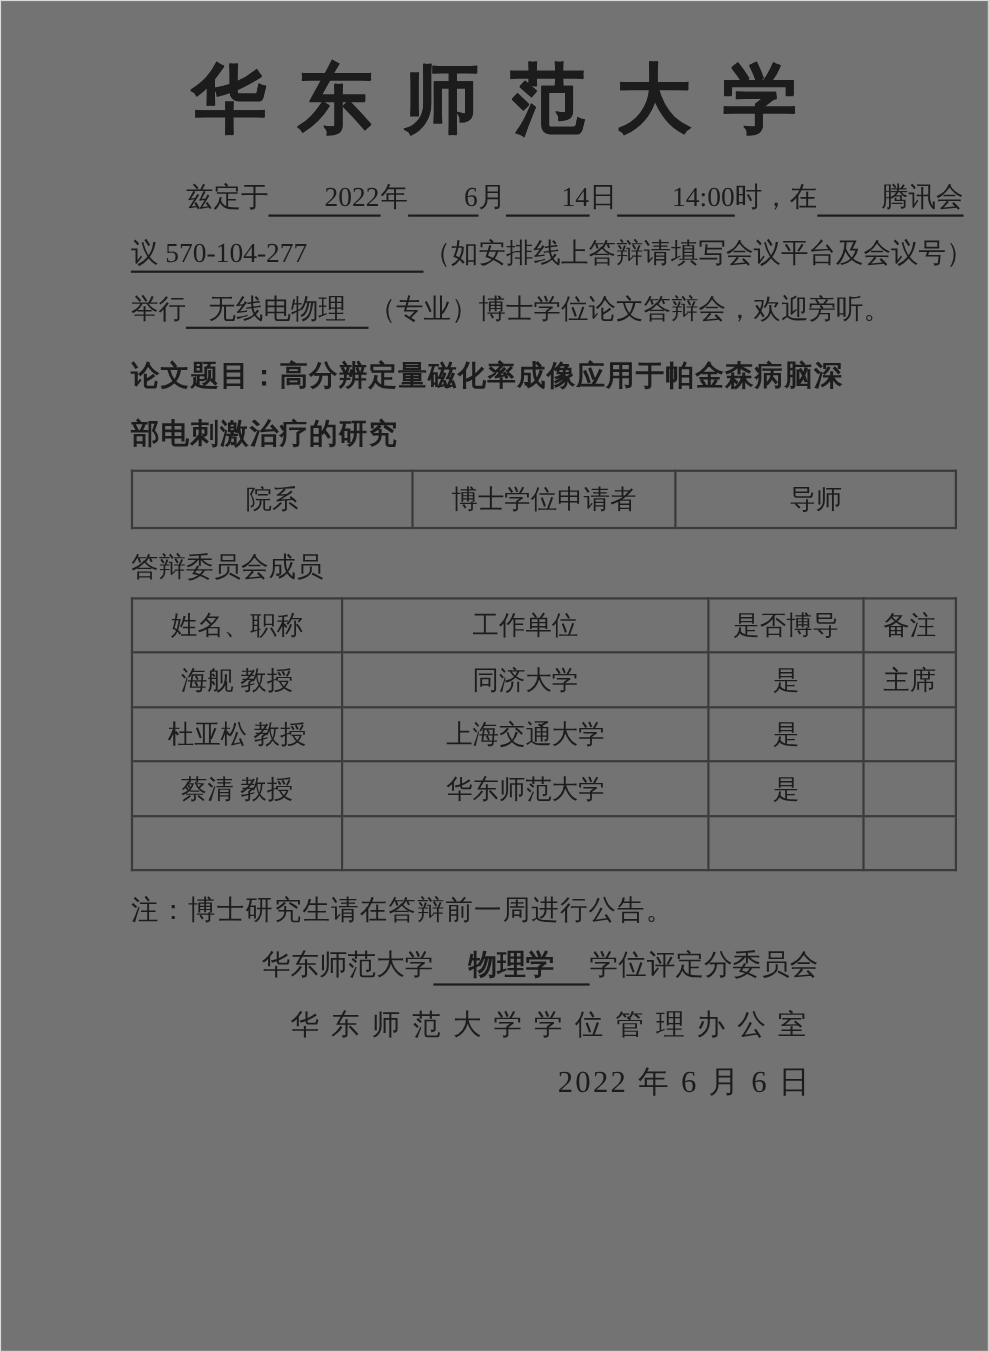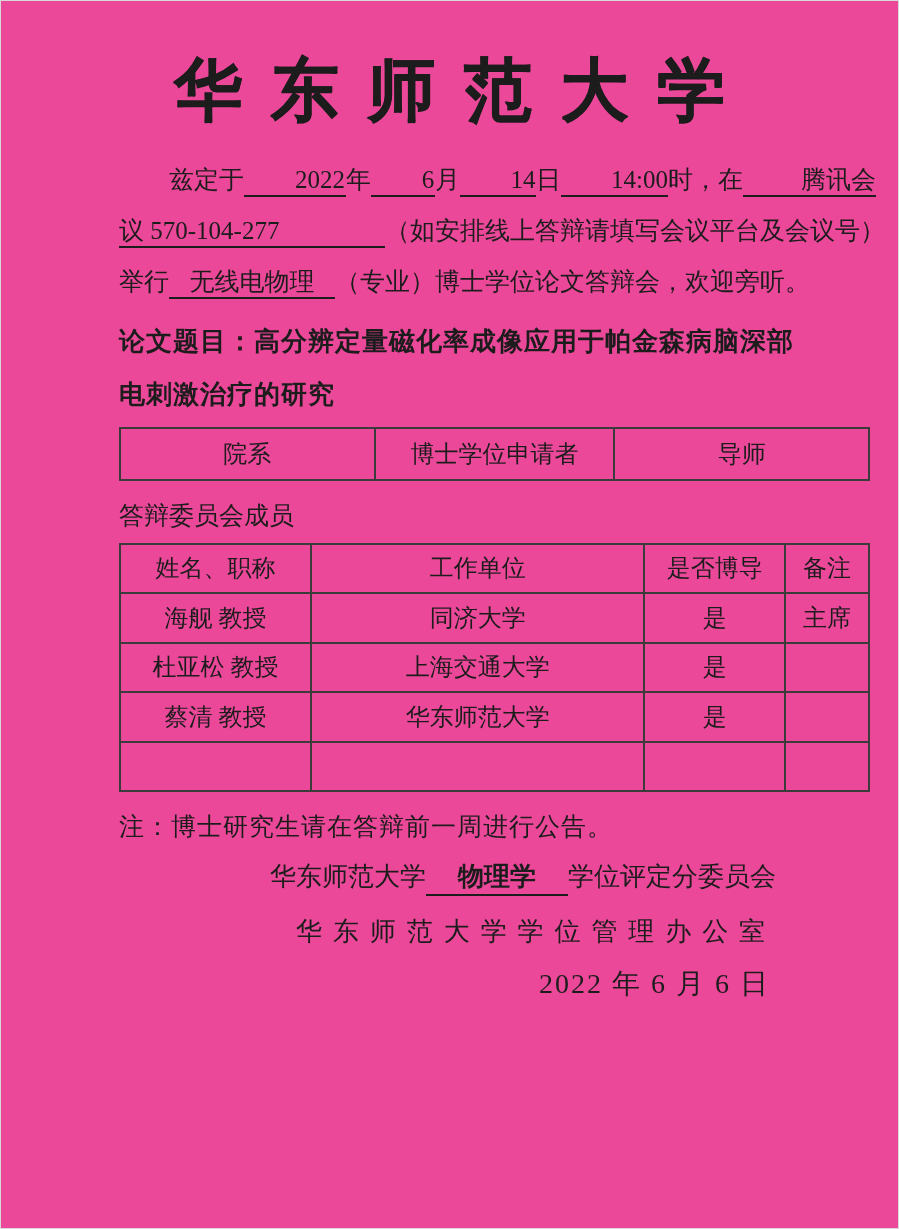--- a/index.html
+++ b/index.html
@@ -4,25 +4,25 @@
 <style>
   * { margin: 0; padding: 0; box-sizing: border-box; }
   html, body { background: #e8e8e8; }
   body {
     width: 899px; height: 1229px;
     font-family: "Liberation Serif", "DejaVu Serif", serif;
     color: #1c1c1c;
   }
   .doc {
     width: 899px; height: 1229px;
-    background: #ec4899;
+    background: #737373;
     overflow: hidden;
     border: 1px solid #d9d9d9;
   }
-  .content { padding-left: 118px; padding-right: 80px; }
+  .content { padding-left: 118px; padding-right: 112px; }
 
   
   .uni-title {
     margin-top: 40px;
     text-align: center;
     font-size: 68px;
     font-weight: 900;
     letter-spacing: 0.42em;
     text-indent: 0.42em; 
     line-height: 1.45;

